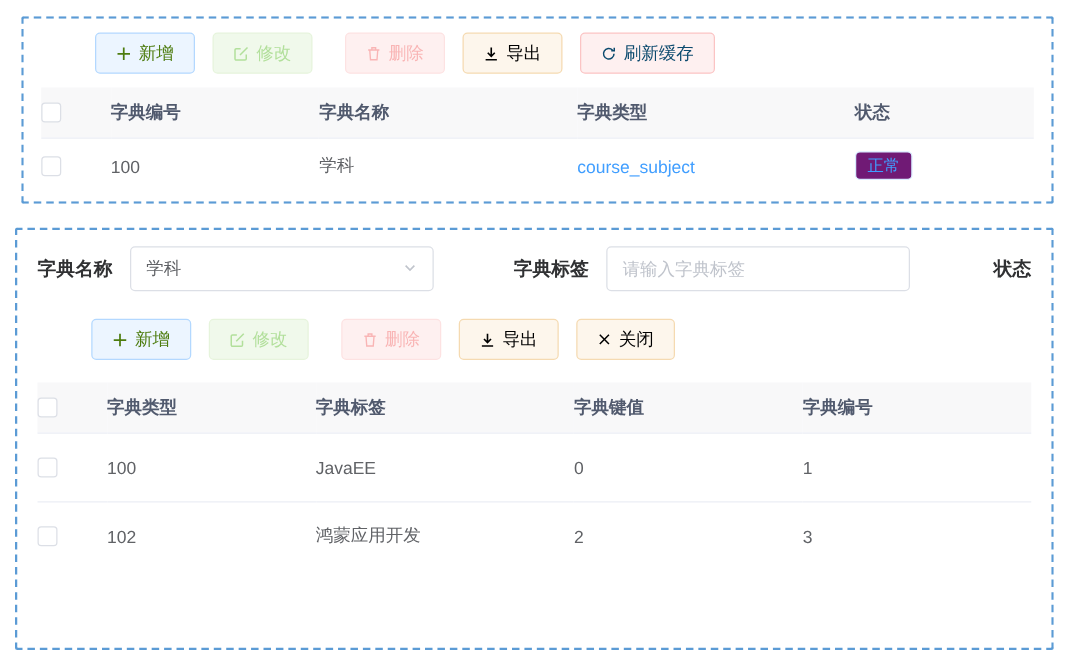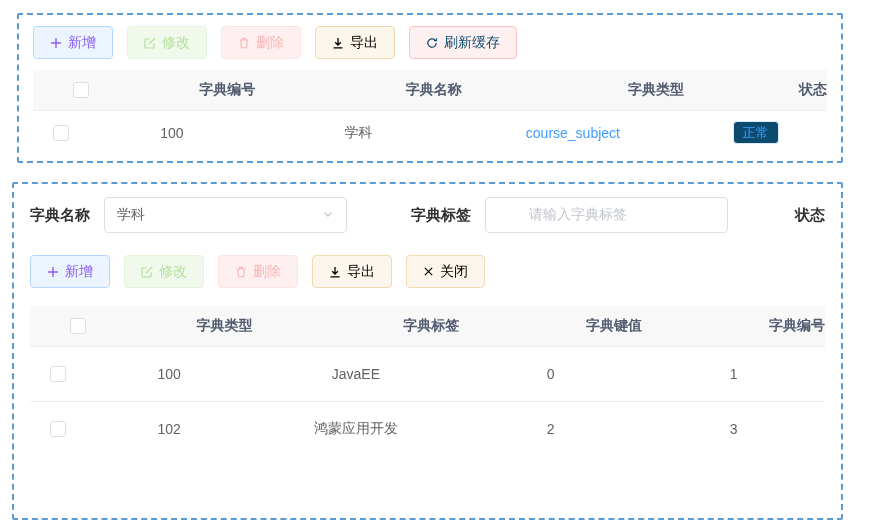--- a/index.html
+++ b/index.html
@@ -9,55 +9,55 @@
   .panel { border: 2px dashed #5b9bd5; border-radius: 2px; background: #fff; }
   .panel-top    { margin: 13px 26px 0 17px; height: 150px; padding: 11px 14px 0; }
   .panel-bottom { margin: 19px 26px 0 12px; height: 338px; padding: 13px 16px 0; overflow: hidden; }
 
   
   .toolbar { display: flex; gap: 14px; align-items: center; }
   .btn { display: inline-flex; align-items: center; gap: 6px; height: 33px;
     padding: 0 16px; border-radius: 4px; font-size: 14px; cursor: pointer;
     border: 1px solid transparent; white-space: nowrap; }
   .btn svg { display: block; }
-  .btn-primary { color: #8b5cf6; background: #ecf5ff; border-color: #b3d8ff; }
+  .btn-primary { color: #4d7c0f; background: #ecf5ff; border-color: #b3d8ff; margin-left: 43px; }
   .btn-success { color: #67c23a; background: #f0f9eb; border-color: #c2e7b0; }
   .btn-danger  { color: #0c4a6e; background: #fef0f0; border-color: #fbc4c4; }
   .btn-warning { color: #000000; background: #fdf6ec; border-color: #f5dab1; }
   .btn.disabled { cursor: not-allowed; }
   .btn-success.disabled { color: rgba(103,194,58,.45); border-color: #e6f4dc; }
-  .btn-danger.disabled  { color: rgba(245,108,108,.45); border-color: #fde2e2; }
+  .btn-danger.disabled  { color: rgba(245,108,108,.45); border-color: #fde2e2; margin-left: 12px; }
 
   
   table { width: 100%; border-collapse: collapse; table-layout: fixed; }
   th { background: #f8f8f9; color: #515a6e; font-weight: bold; font-size: 14px;
-       height: 40px; text-align: right; }
-  td { color: #606266; font-size: 14px; text-align: center; }
+       height: 40px; text-align: left; }
+  td { color: #606266; font-size: 14px; }
   .panel-top td { height: 45px; border-top: 1px solid #ebeef5; }
   .panel-bottom td { height: 55px; border-top: 1px solid #ebeef5; }
   .panel-top .toolbar { margin-bottom: 11px; }
   .panel-bottom .toolbar { margin: 22px 0 18px; }
 
   .checkbox { display: inline-block; width: 16px; height: 16px; background: #fff;
     border: 1px solid #dcdfe6; border-radius: 3px; vertical-align: middle; cursor: pointer; }
 
   .link { color: #409eff; cursor: pointer; text-decoration: none; }
   .badge { display: inline-block; padding: 4px 9px; font-size: 13px; line-height: 1;
-    color: #409eff; background: #0c4a6e; border: 1px solid #d9ecff; border-radius: 4px; }
+    color: #409eff; background: #701a75; border: 1px solid #d9ecff; border-radius: 4px; }
 
   
   .form-row { display: flex; align-items: center; }
   .form-label { font-size: 15px; font-weight: bold; color: #303133; flex: none; }
   .select-box, .input-box { height: 36px; width: 243px; border: 1px solid #dcdfe6;
     border-radius: 4px; background: #fff; display: flex; align-items: center;
     padding: 0 12px; margin-left: 14px; font-size: 14px; }
   .select-box { color: #606266; justify-content: space-between; cursor: pointer; }
   .select-box .chev { color: #c0c4cc; flex: none; }
   .input-box input { border: none; outline: none; width: 100%; font-size: 14px;
-    color: #606266; background: transparent; font-family: Liberation Mono, monospace; margin-left: 31px; }
+    color: #606266; background: transparent; font-family: Liberation Sans, sans-serif; }
   .input-box input::placeholder { color: #c0c4cc; }
   .form-label.tag { margin-left: 64px; }
   .form-label.status { margin-left: auto; }
 </style>
 </head>
 <body>
 
 <div class="panel panel-top">
   <div class="toolbar">
     <button class="btn btn-primary">

